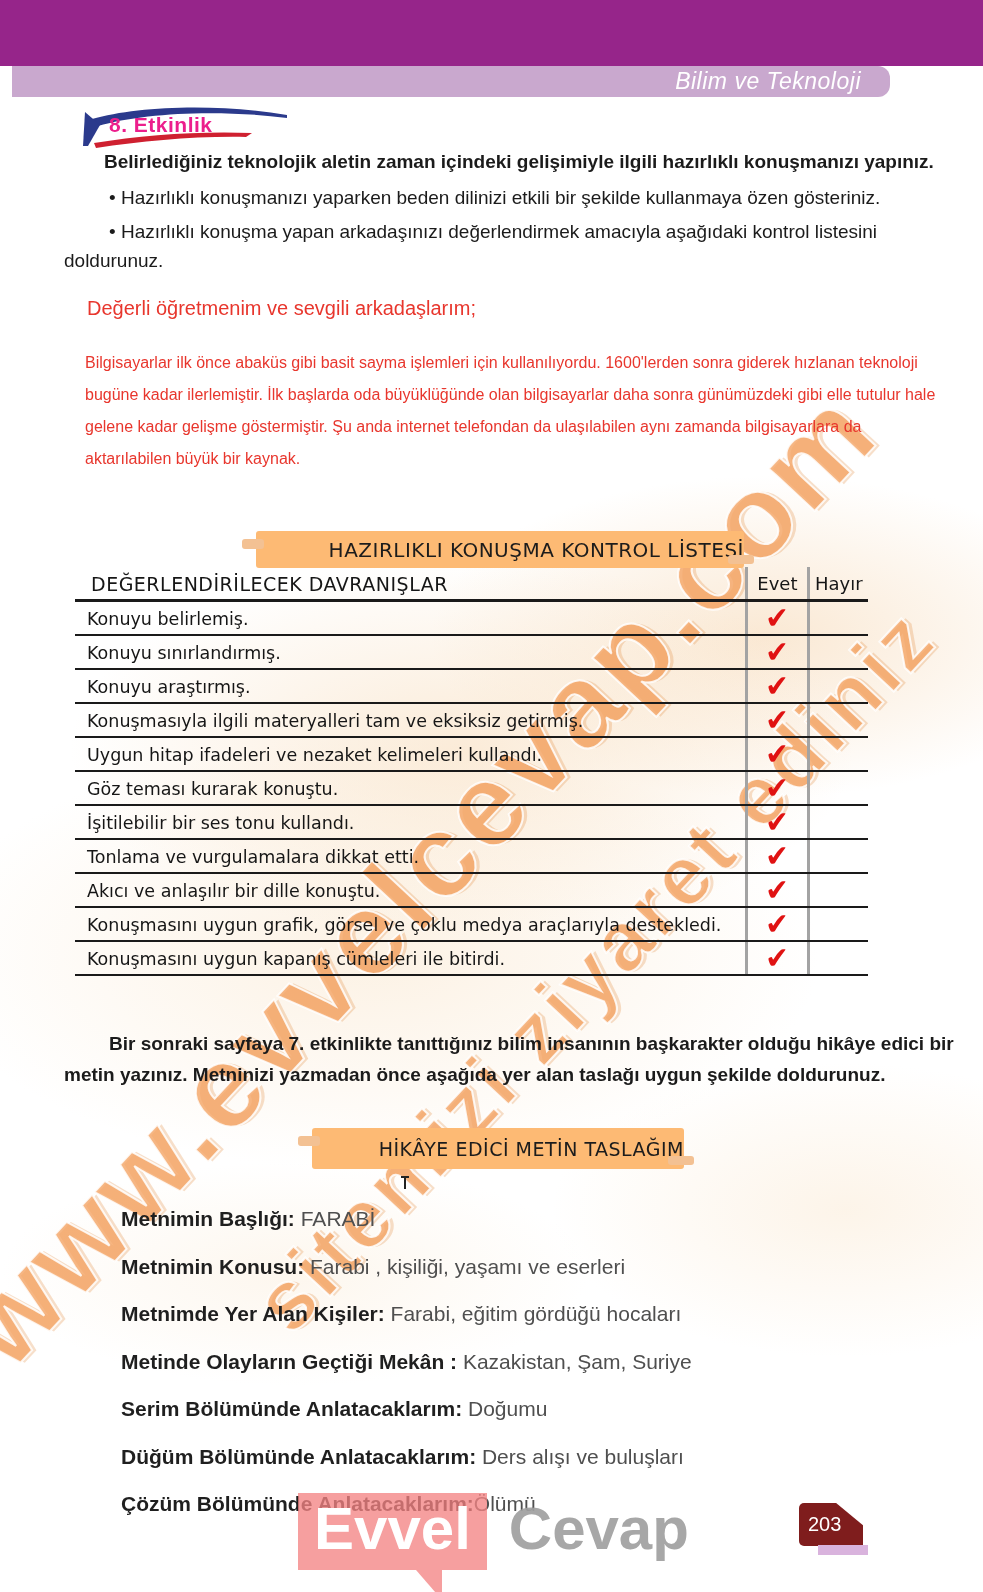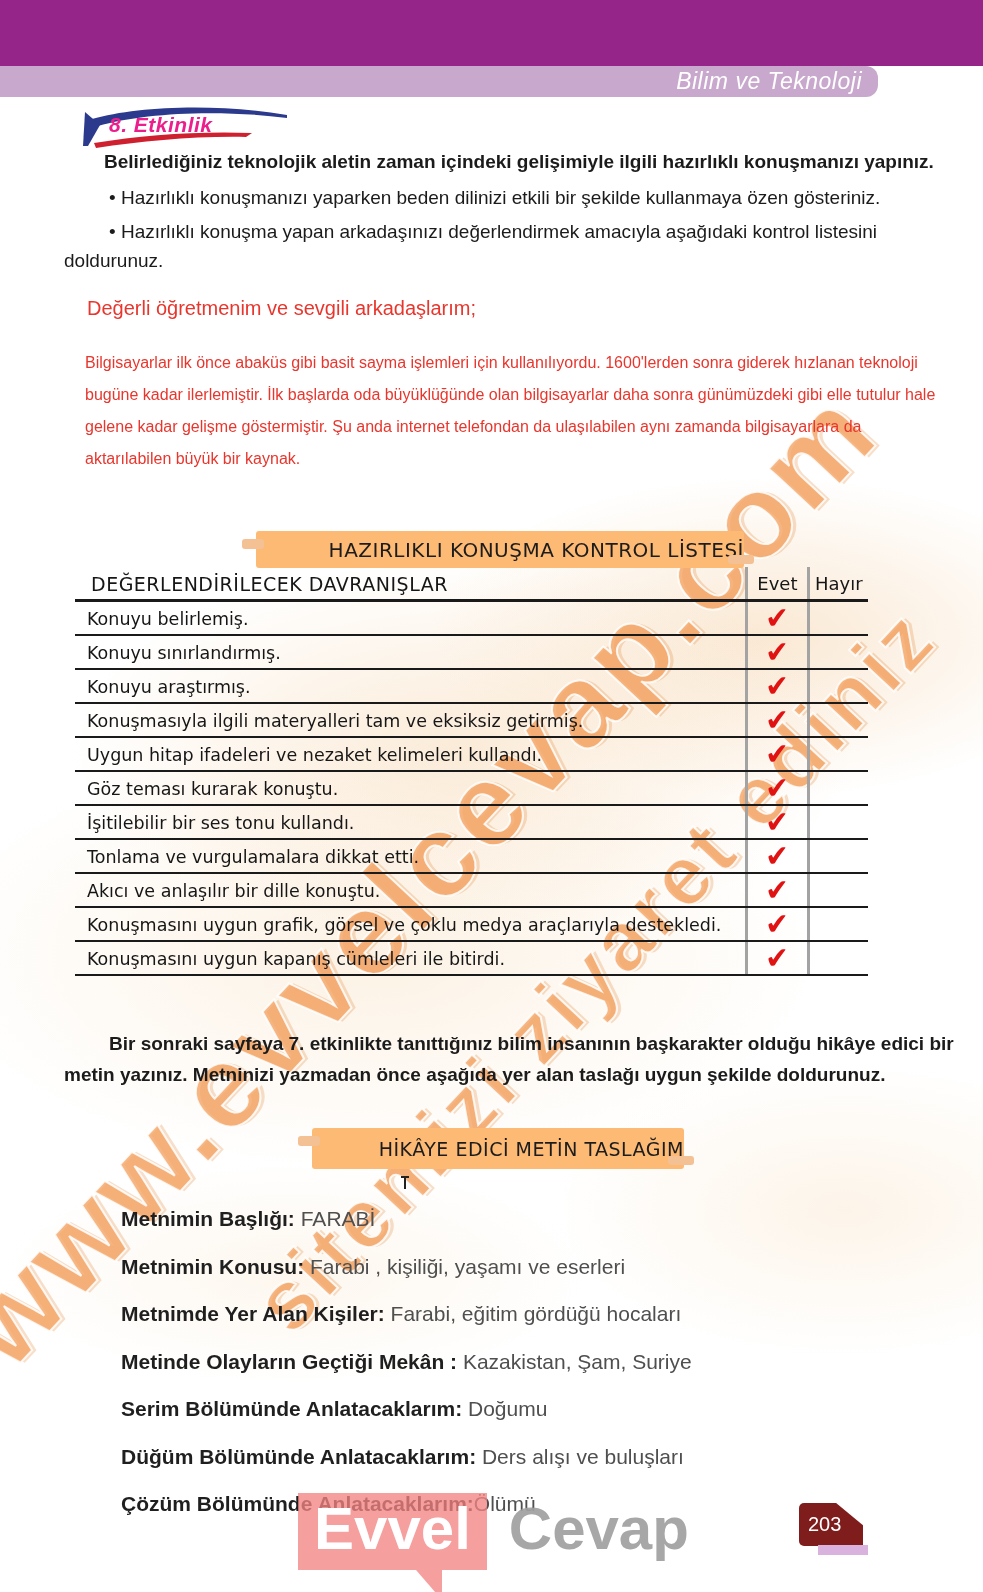--- a/index.html
+++ b/index.html
@@ -22,30 +22,30 @@
     position:absolute; z-index:1; white-space:nowrap; font-weight:800;
     color:rgba(244,164,100,0.80); -webkit-text-stroke:2px rgba(255,255,255,0.85);
     text-shadow:3px 3px 0 rgba(230,150,80,0.30);
     transform-origin:0 0; letter-spacing:4px; pointer-events:none;
   }
   .wm1 { left:-70px; top:1300px; font-size:118px; transform:rotate(-47deg); }
   .wm2 { left:235px; top:1285px; font-size:84px; transform:rotate(-47deg); }
 
   .top-bar { position:absolute; left:0; top:0; width:983px; height:66px; background:#96258a; z-index:2; }
   .chapter-strip {
-    position:absolute; left:0; top:66px; width:878px; height:31px; background:#c9a8ce;
+    position:absolute; left:12px; top:66px; width:878px; height:31px; background:#c9a8ce;
     border-radius:0 12px 12px 0; z-index:2; box-sizing:border-box;
-    display:flex; align-items:center; justify-content:flex-end; padding-right:16px;
+    display:flex; align-items:center; justify-content:flex-end; padding-right:29px;
   }
   .chapter-strip span { color:#ffffff; font-style:italic; font-size:23px; letter-spacing:0.5px; }
 
   .badge { position:absolute; z-index:2; width:210px; height:50px; }
   .badge svg { position:absolute; left:0; top:0; }
   .badge .badge-text {
-    position:absolute; left:27px; top:11px; color:#ec1e8c; font-style:italic; font-weight:bold;
+    position:absolute; left:27px; top:11px; color:#ec1e8c; font-weight:bold;
     font-size:21px; letter-spacing:0.5px;
   }
   .badge8 { left:82px; top:102px; }
   .badge9 { left:82px; top:984px; }
 
   .a8block { position:absolute; left:64px; top:147px; width:898px; z-index:2; color:#1b1b1b; }
   .a8block p { margin:0; font-size:19px; line-height:29px; }
   .a8block .intro { font-weight:bold; text-indent:40px; margin-bottom:7px; }
   .a8block .bullet { text-indent:45px; margin-bottom:5px; }
   .a8block .bullet::before { content:"• "; }

